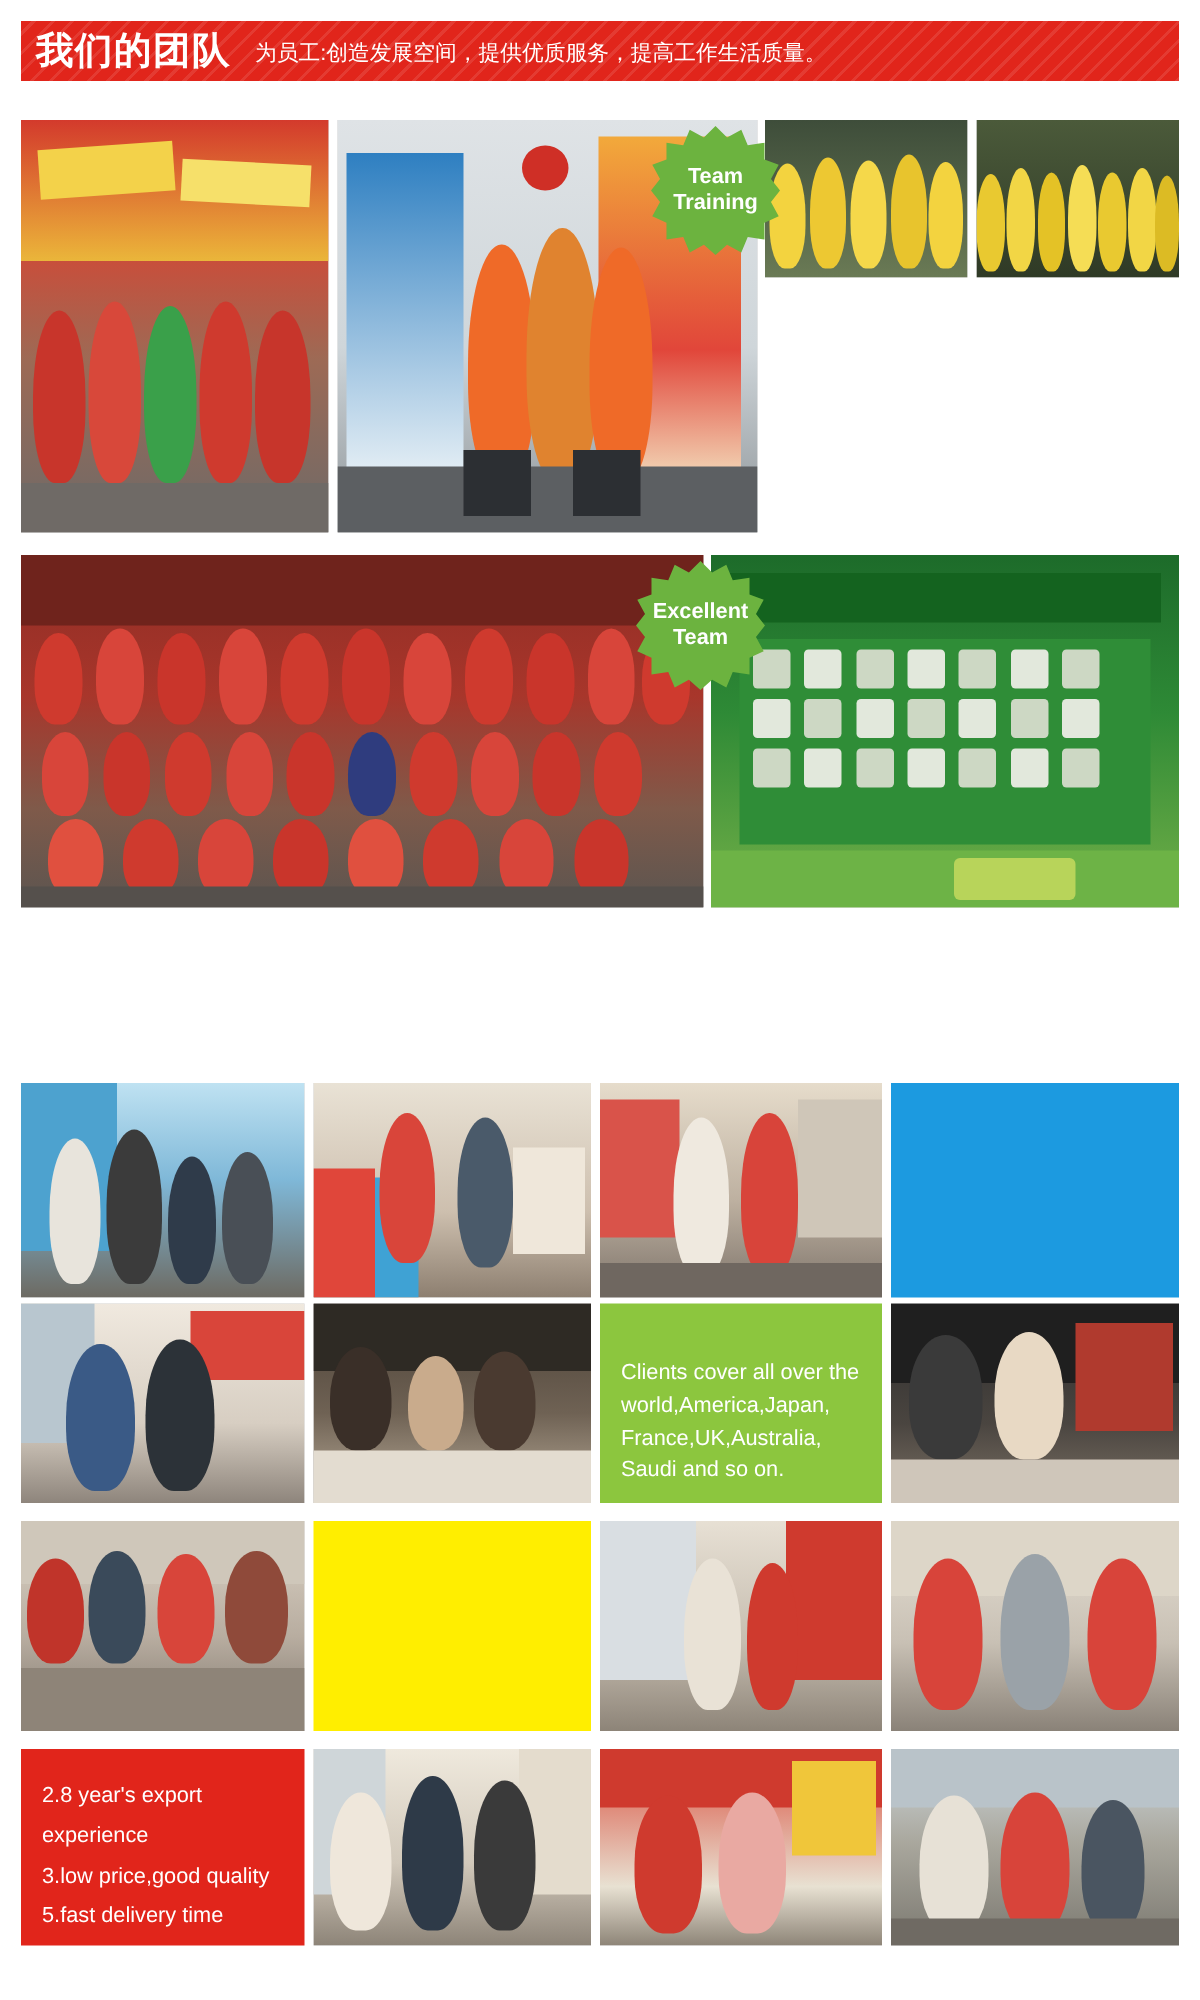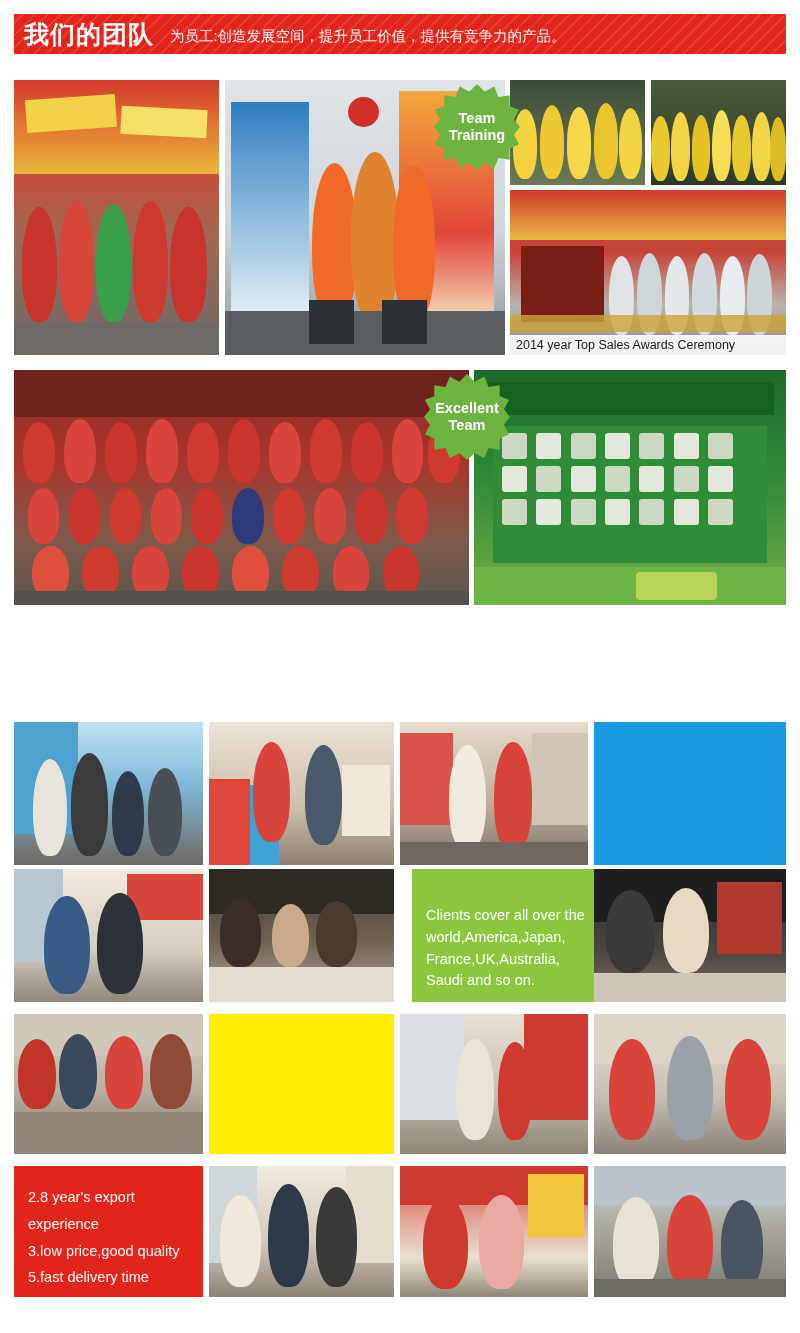--- a/index.html
+++ b/index.html
@@ -134,42 +134,41 @@
   .panel {
     position: absolute;
     box-sizing: border-box;
   }
   .panel-green {
     background: #8cc63e;
     color: #ffffff;
     font-size: 14.5px;
     line-height: 1.5;
     padding: 36px 14px 0 14px;
-    margin-left: 12px;
   }
   .panel-blue { background: #1c9ae0; }
   .panel-yellow { background: #ffee00; }
   .panel-red {
     background: #e1251b;
     color: #ffffff;
     font-size: 14.5px;
     line-height: 1.85;
     padding: 18px 0 0 14px;
   }
   .blob  { position:absolute; border-radius:50% 50% 42% 42%; }
   .strip { position:absolute; }
 </style>
 </head>
 <body>
 
 <div class="page">
 
   <div class="band band-1">
     <span class="band-title">我们的团队</span>
-    <span class="band-sub">为员工:创造发展空间，提升员工价值，提供有竞争力的产品。</span>
+    <span class="band-sub">为员工:创造发展空间，提供优质服务，提高工作生活质量。</span>
   </div>
 
   <div class="tile" style="left:14px; top:66px; width:205px; height:275px;">
     <div class="ph" style="background:linear-gradient(#b8352c 0%, #cf4a37 30%, #9d6a55 58%, #6d6a68 100%);">
       <div class="strip" style="left:0;top:0;width:100%;height:34%;background:linear-gradient(#d83b2c,#f0c83a);opacity:.85;"></div>
       <div class="strip" style="left:6%;top:6%;width:44%;height:12%;background:#f3d24a;transform:rotate(-4deg);"></div>
       <div class="strip" style="left:52%;top:10%;width:42%;height:10%;background:#f6e06a;transform:rotate(3deg);"></div>
       <div class="blob" style="left:4%;top:46%;width:17%;height:42%;background:#c8352b;"></div>
       <div class="blob" style="left:22%;top:44%;width:17%;height:44%;background:#d8483a;"></div>
       <div class="blob" style="left:40%;top:45%;width:17%;height:43%;background:#3aa04a;"></div>
@@ -208,34 +207,20 @@
       <div class="blob" style="left:0%;top:34%;width:14%;height:62%;background:#e9c930;"></div>
       <div class="blob" style="left:15%;top:30%;width:14%;height:66%;background:#f2d645;"></div>
       <div class="blob" style="left:30%;top:33%;width:14%;height:63%;background:#e4c226;"></div>
       <div class="blob" style="left:45%;top:29%;width:14%;height:67%;background:#f5dd55;"></div>
       <div class="blob" style="left:60%;top:33%;width:14%;height:63%;background:#e9c930;"></div>
       <div class="blob" style="left:75%;top:30%;width:14%;height:66%;background:#f2d645;"></div>
       <div class="blob" style="left:88%;top:35%;width:12%;height:61%;background:#dcbb24;"></div>
     </div>
   </div>
 
-  <div class="tile" style="left:510px; top:176px; width:276px; height:165px;">
-    <div class="ph" style="background:linear-gradient(#ae2f26 0%, #c8453a 38%, #b9b4ab 70%, #8d8880 100%);">
-      <div class="strip" style="left:0;top:0;width:100%;height:30%;background:linear-gradient(#d23c2d,#efc542);opacity:.9;"></div>
-      <div class="strip" style="left:4%;top:34%;width:30%;height:46%;background:#7a1e18;"></div>
-      <div class="blob" style="left:36%;top:40%;width:9%;height:48%;background:#dfe3e6;"></div>
-      <div class="blob" style="left:46%;top:38%;width:9%;height:50%;background:#cfd6da;"></div>
-      <div class="blob" style="left:56%;top:40%;width:9%;height:48%;background:#e4e8ea;"></div>
-      <div class="blob" style="left:66%;top:38%;width:9%;height:50%;background:#d3dade;"></div>
-      <div class="blob" style="left:76%;top:40%;width:9%;height:48%;background:#e8ecee;"></div>
-      <div class="blob" style="left:86%;top:39%;width:9%;height:49%;background:#cdd4d8;"></div>
-      <div class="strip" style="left:0;bottom:14%;width:100%;height:10%;background:#caa23a;opacity:.8;"></div>
-    </div>
-    <div class="cap">2014 year Top Sales Awards Ceremony</div>
-  </div>
 
   <div class="burst" style="left:434px; top:70px;">
     <div class="star"></div>
     <div class="btxt">
       <span>Team</span>
       <span>Training</span>
     </div>
   </div>
 
   <div class="tile" style="left:14px; top:356px; width:455px; height:235px;">

